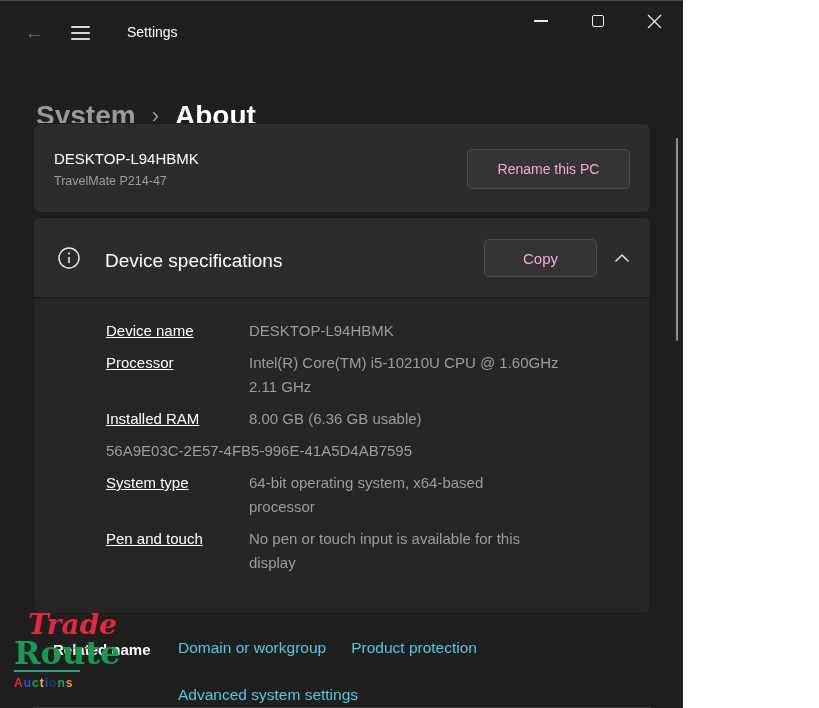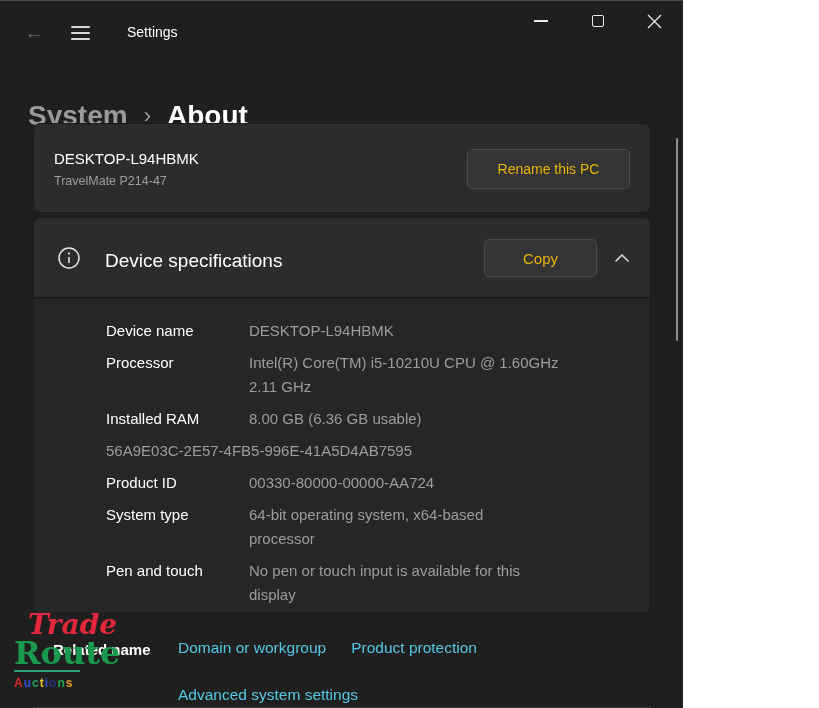--- a/index.html
+++ b/index.html
@@ -17,48 +17,48 @@
     display:flex; flex-direction:column; justify-content:space-between; cursor:pointer; }
   .hamburger span { display:block; height:2px; background:#d8d8d8; border-radius:1px; }
   .app-title { position:absolute; left:127px; top:23px; font-size:14px; color:#ffffff; }
 
   .win-controls { position:absolute; right:0; top:0; height:40px; display:flex; }
   .win-btn { width:57px; height:40px; display:flex; align-items:center; justify-content:center; }
   .min-glyph { width:14px; height:2px; background:#eaeaea; }
   .max-glyph { width:12px; height:12px; border:1.4px solid #eaeaea; border-radius:2px; }
 
   
-  .breadcrumb { position:absolute; left:28px; top:58px; display:flex; align-items:baseline; }
+  .breadcrumb { position:absolute; left:36px; top:58px; display:flex; align-items:baseline; }
   .crumb-parent { font-size:28px; color:#9a9a9a; font-weight:600; }
   .crumb-sep { font-size:22px; color:#9a9a9a; margin:0 16px; position:relative; top:-2px; }
   .crumb-current { font-size:28px; color:#ffffff; font-weight:700;margin-top:41px; }
 
   
   .card { position:absolute; left:33px; width:618px; border-radius:7px;
     background:var(--card_bg,#2d2c2c); border:1px solid #1c1b1b; }
   .device-card { top:122px; height:90px; }
   .device-name { position:absolute; left:20px; top:26px; font-size:15px; color:#ffffff; }
   .device-model { position:absolute; left:20px; top:50px; font-size:12.5px; color:#9e9e9e; }
   .btn { background:var(--button_bg,#343434); border:1px solid var(--button_border,#4b4b4b);
-    border-radius:5px; color:#eab308; font-size:14px;
+    border-radius:5px; color:#f9a8d4; font-size:14px;
     font-family:"Liberation Sans","DejaVu Sans",sans-serif; cursor:pointer; }
   .rename-btn { position:absolute; right:20px; top:25px; width:163px; height:40px; }
 
   .specs-card { top:216px; height:397px; border-radius:7px; overflow:hidden; background:transparent; }
   .specs-header { position:absolute; left:0; top:0; width:100%; height:80px;
     background:var(--card_bg,#2d2c2c); border-bottom:1px solid #1c1b1b; }
   .info-icon { position:absolute; left:23px; top:28px; }
   .specs-title { position:absolute; left:71px; top:32px; font-size:19px; color:#ffffff; }
   .copy-btn { position:absolute; left:450px; top:21px; width:113px; height:38px; font-size:15px; }
   .chevron { position:absolute; left:579px; top:33px; width:18px; height:14px; }
 
   .specs-body { position:absolute; left:0; top:81px; width:100%; height:316px;
     background:var(--card_body_bg,#272626); padding:20px 24px 0 72px; }
   .spec-row { display:flex; margin-bottom:8px; }
-  .spec-label { width:143px; flex:none; font-size:15px; color:#ffffff; line-height:24px; }
+  .spec-label { width:143px; flex:none; font-size:15px; color:#ffffff; line-height:24px;text-decoration:underline; }
   .spec-value { flex:1; font-size:15px; color:var(--secondary_text,#9d9d9d);
     line-height:24px; white-space:pre-line; }
 
   
   .related-title { position:absolute; left:53px; top:640px; font-size:15px;
     font-weight:700; color:#ffffff; }
   .related-links { position:absolute; left:178px; top:638px; width:400px;
     display:flex; flex-wrap:wrap; column-gap:25px; row-gap:29px; }
   .link { font-size:15.5px; color:var(--link,#55c8e8); text-decoration:none; cursor:pointer; }
 
@@ -145,24 +145,20 @@
 2.11 GHz</div>
       </div>
       <div class="spec-row">
         <div class="spec-label">Installed RAM</div>
         <div class="spec-value">8.00 GB (6.36 GB usable)</div>
       </div>
       <div class="spec-row">
         <div class="spec-value">56A9E03C-2E57-4FB5-996E-41A5D4AB7595</div>
       </div>
       <div class="spec-row">
-        <div class="spec-label">Product ID</div>
-        <div class="spec-value">00330-80000-00000-AA724</div>
-      </div>
-      <div class="spec-row">
         <div class="spec-label">System type</div>
         <div class="spec-value">64-bit operating system, x64-based
 processor</div>
       </div>
       <div class="spec-row">
         <div class="spec-label">Pen and touch</div>
         <div class="spec-value">No pen or touch input is available for this
 display</div>
       </div>
     </div>

